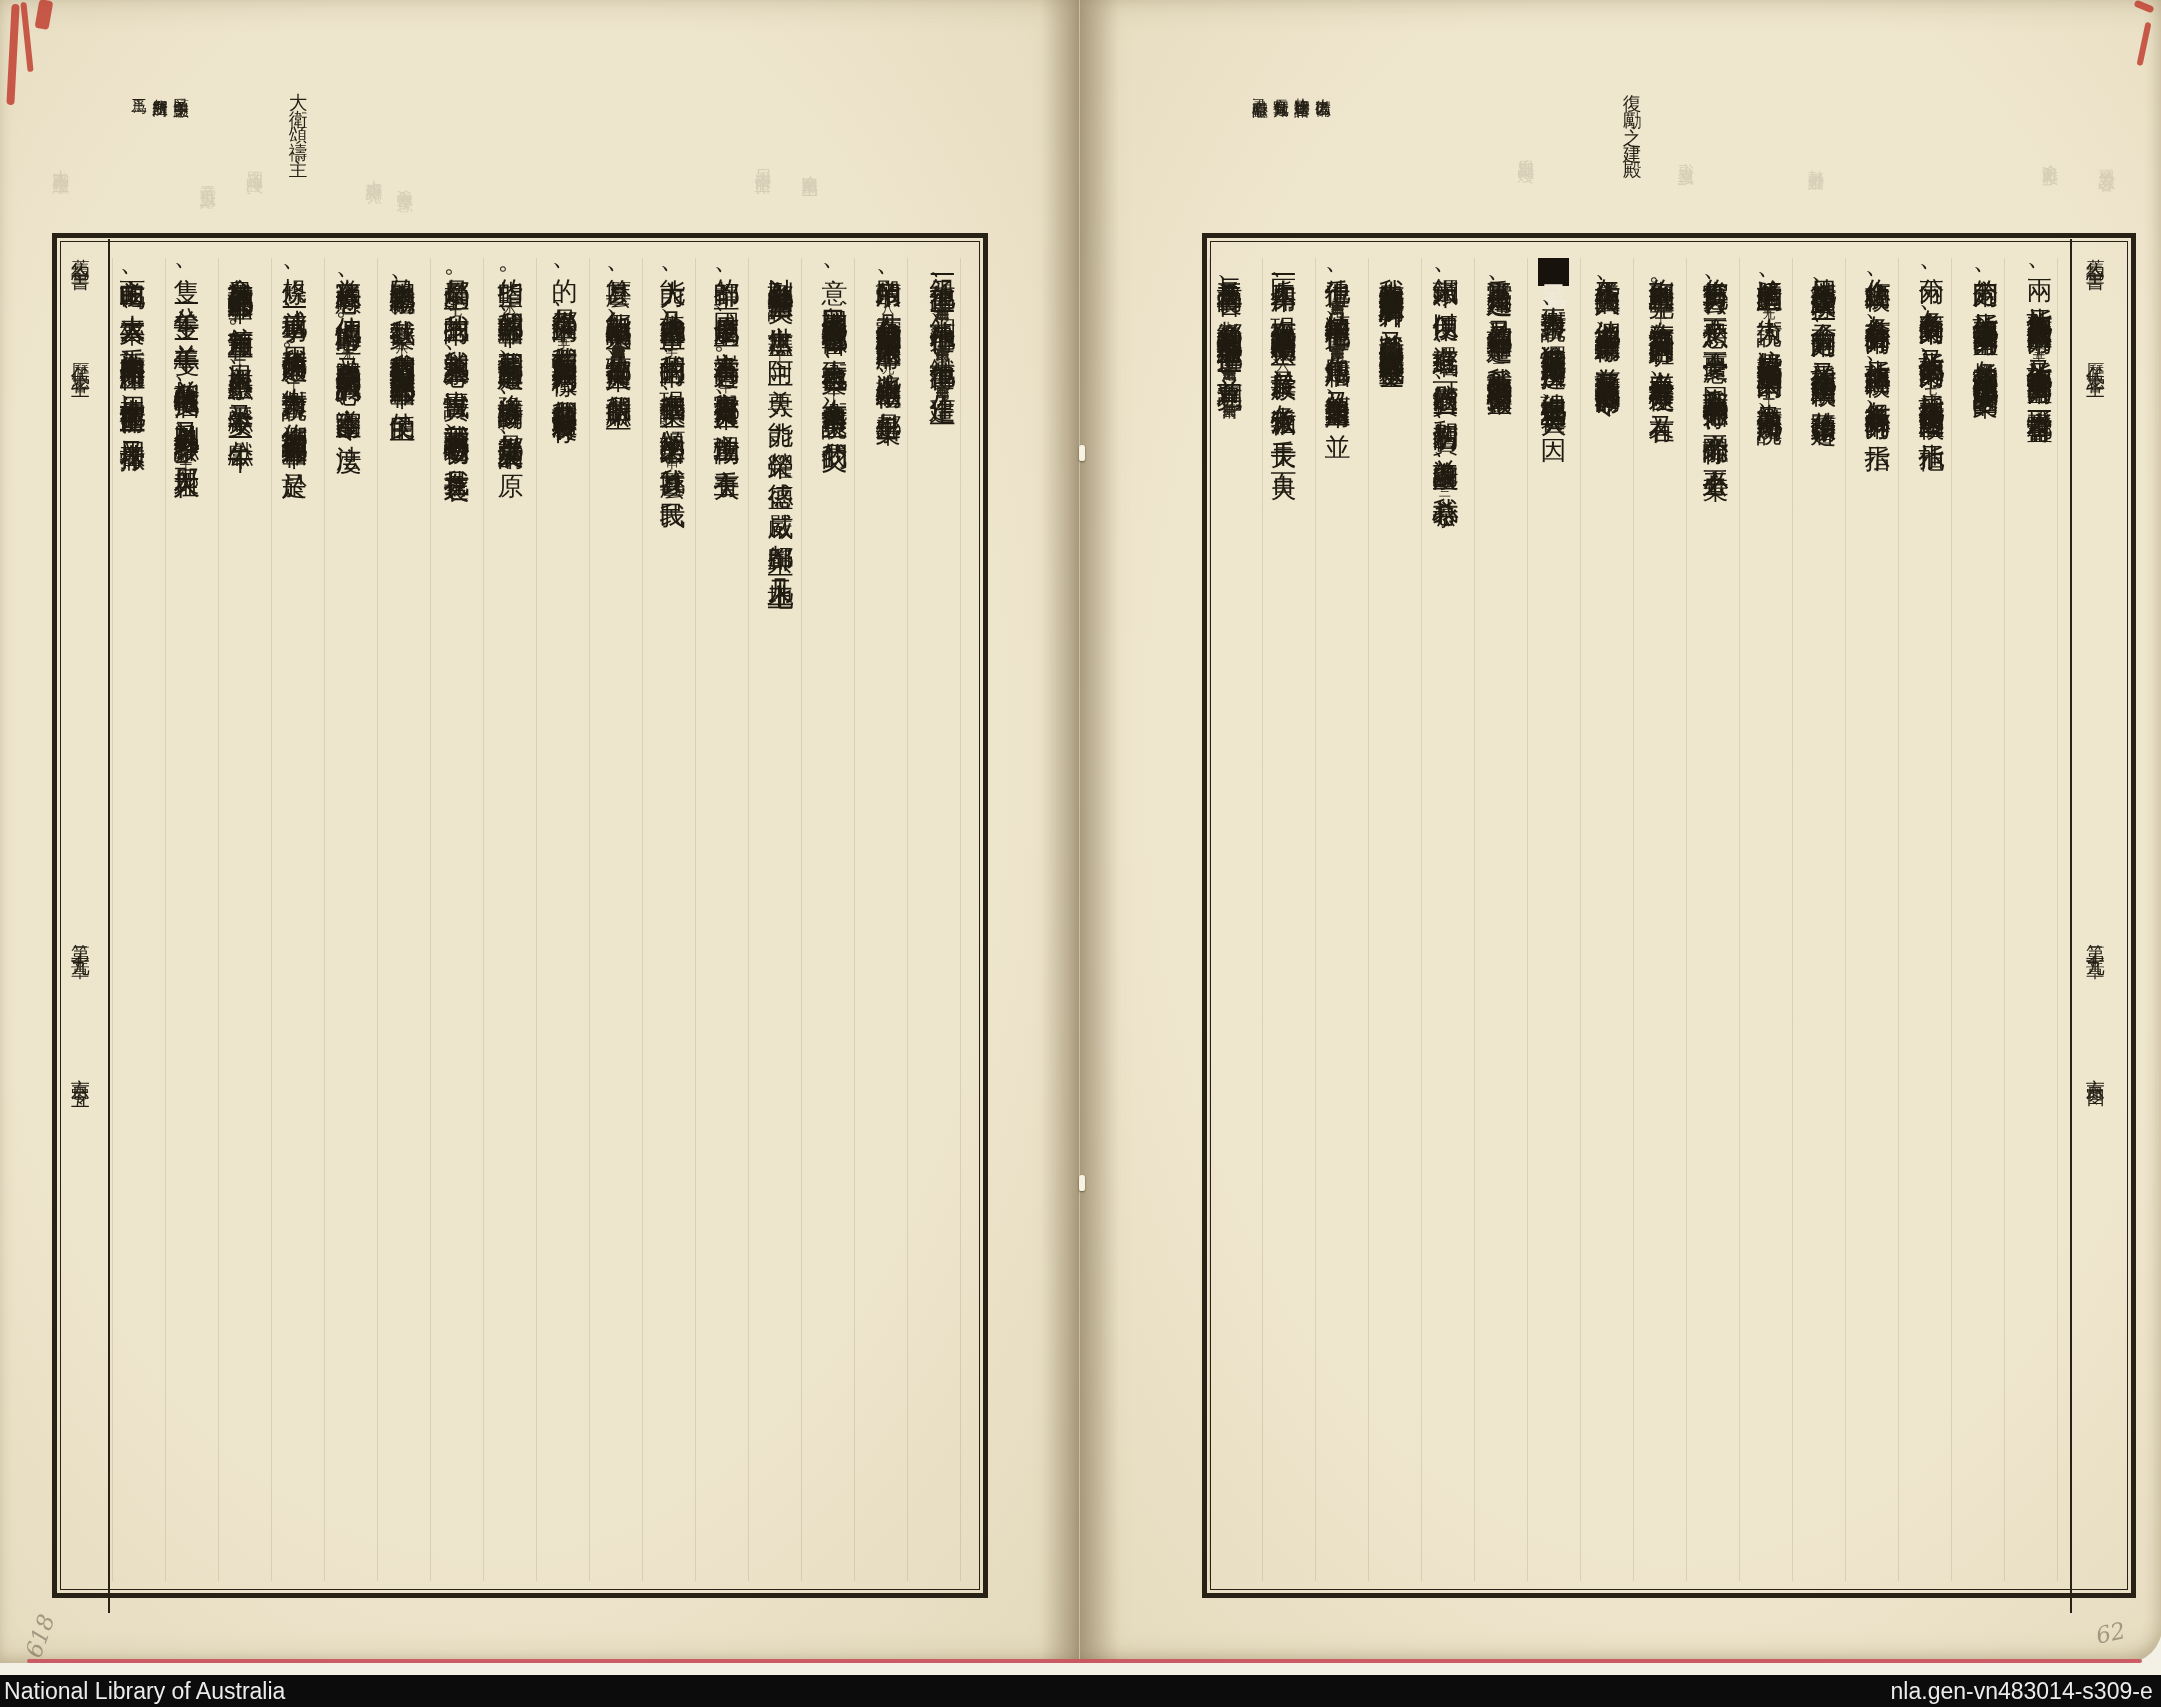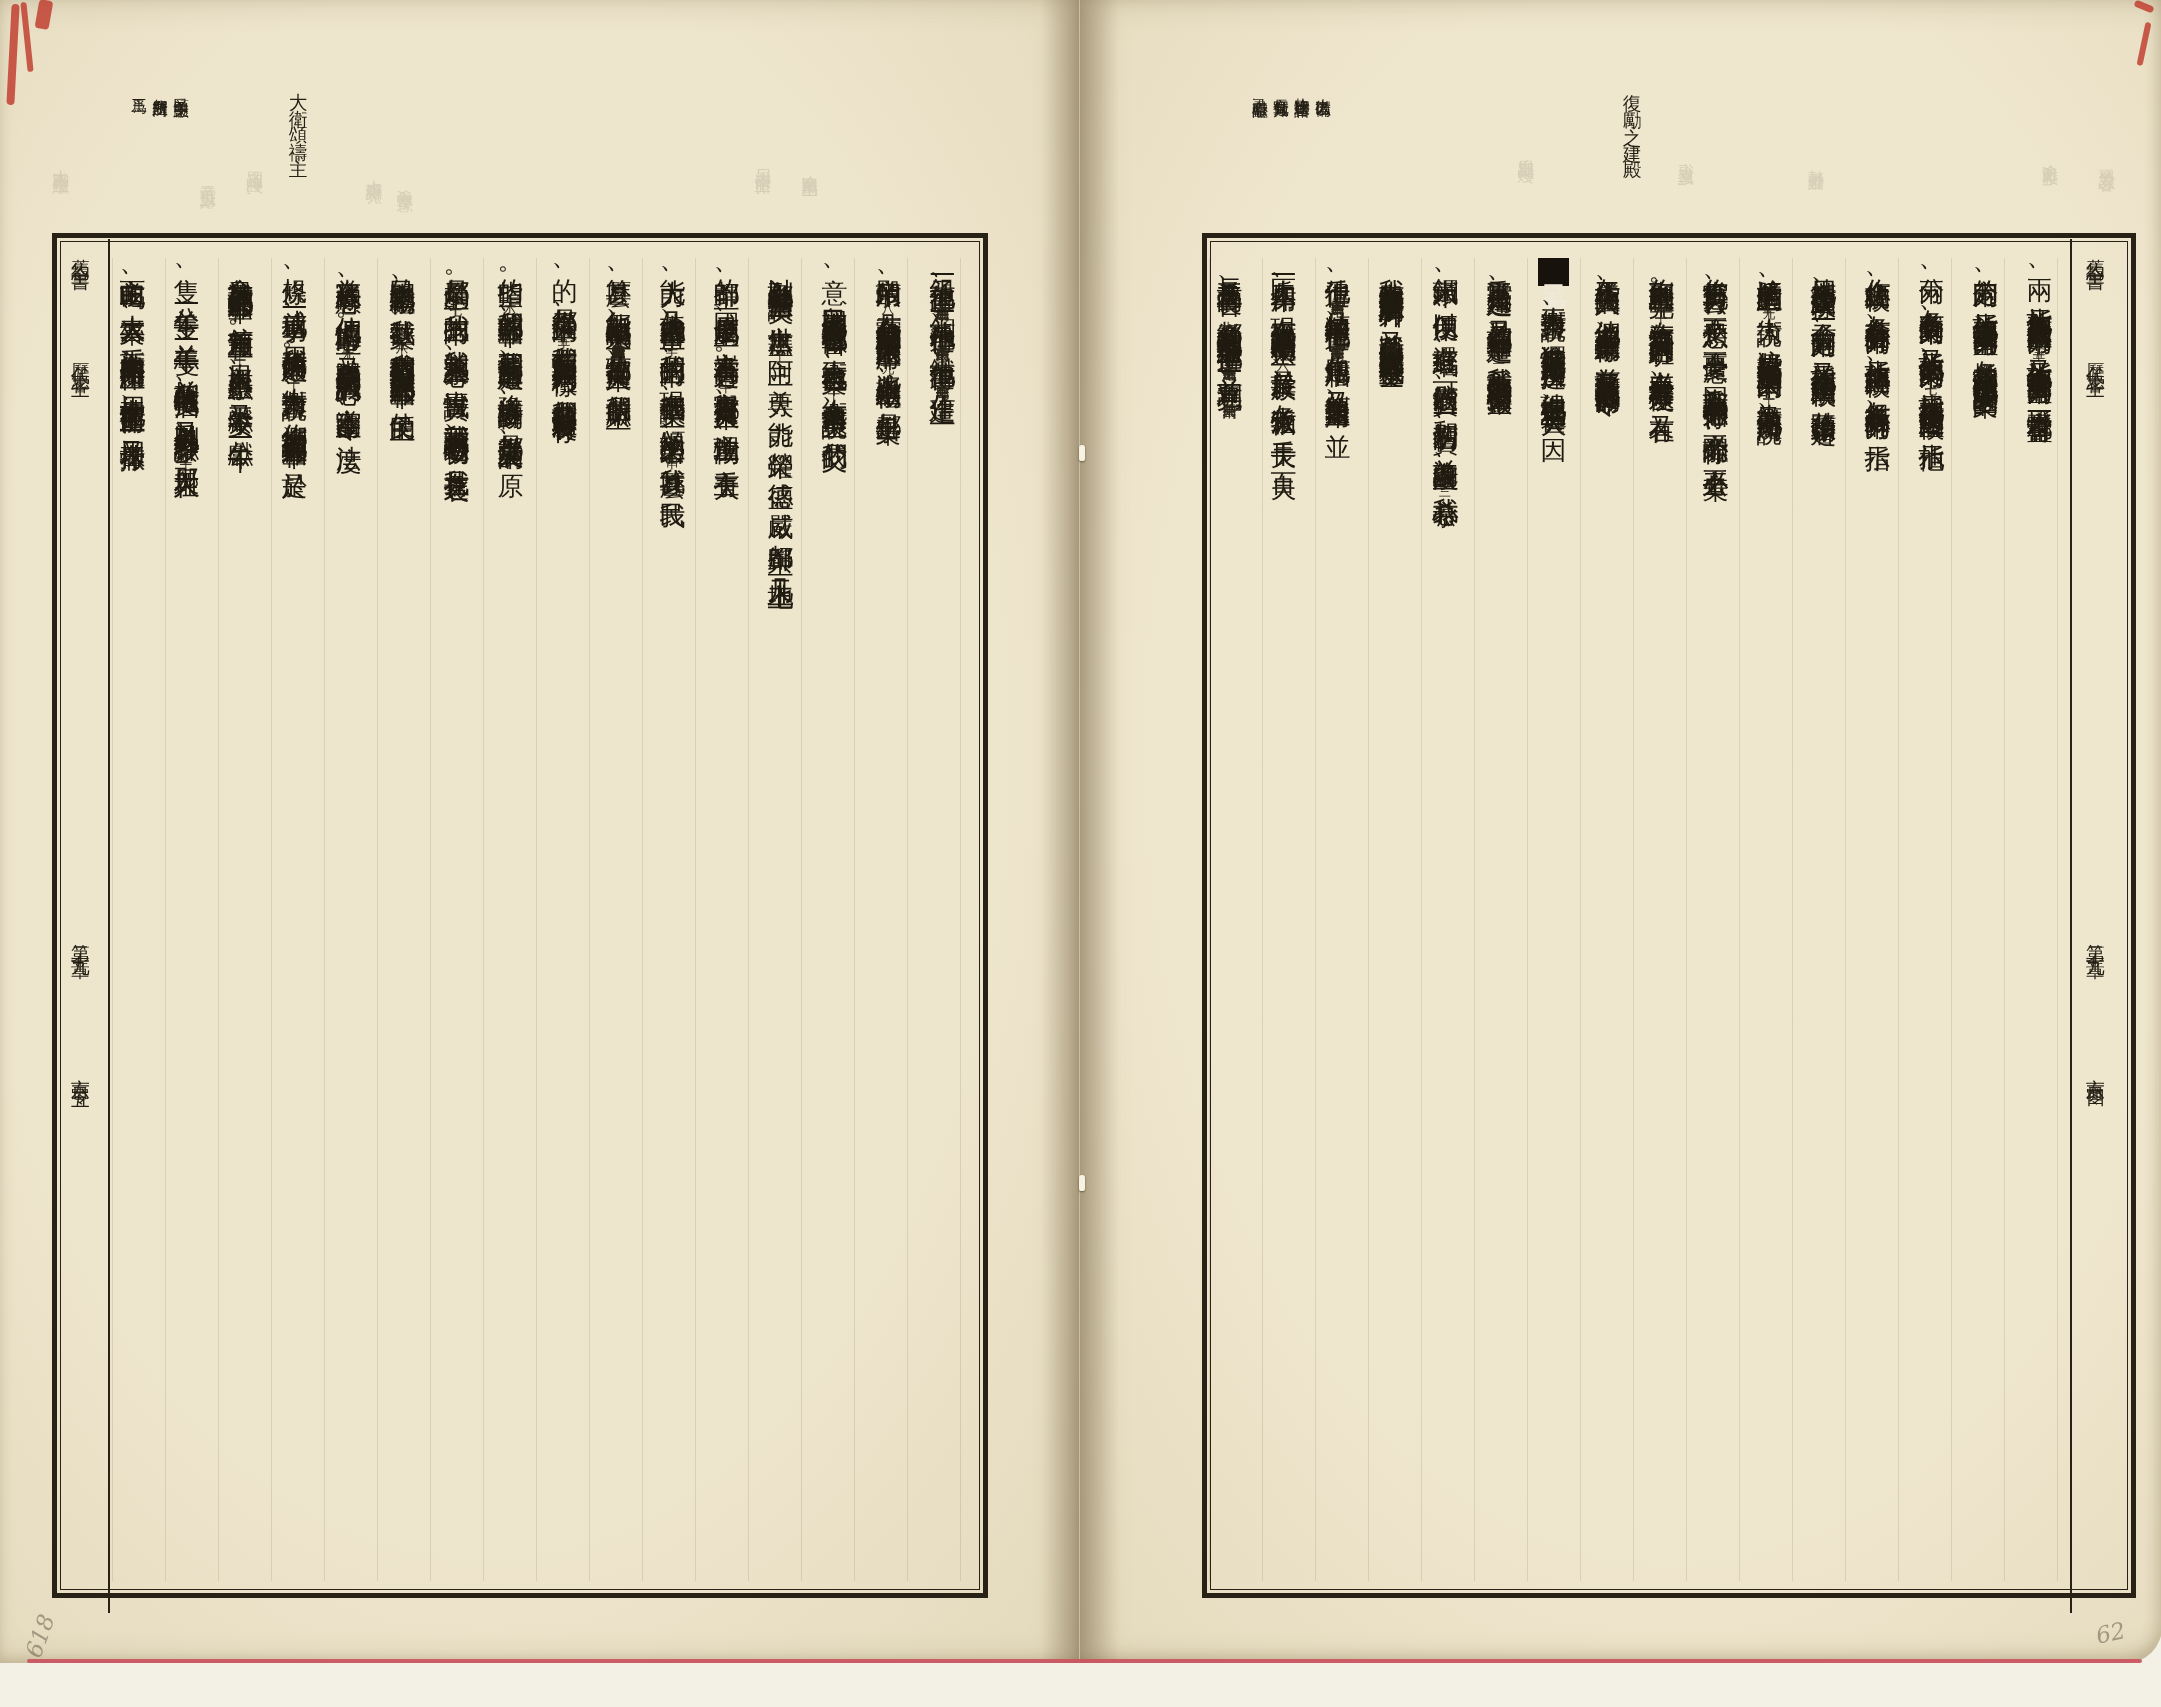--- a/index.html
+++ b/index.html
@@ -134,20 +134,24 @@
   <div class="redline"></div>
   <div class="redmark" style="left:9.3px;top:4.1px;width:7.8px;height:101px;transform:rotate(3deg);"></div>
   <div class="redmark" style="left:24px;top:2.1px;width:6.2px;height:70px;transform:rotate(-6deg);"></div>
   <div class="redmark" style="left:37px;top:0px;width:13.5px;height:28.5px;transform:rotate(10deg);"></div>
   <div class="redmark" style="left:2134px;top:3.1px;width:20px;height:7.3px;transform:rotate(22deg);"></div>
   <div class="redmark" style="left:2141px;top:22px;width:6.2px;height:44px;transform:rotate(12deg);"></div>
 
   <div class="hw" style="left:17.6px;top:1623px;transform:rotate(-70deg);">618</div>
   <div class="hw" style="left:2096px;top:1620px;transform:rotate(-12deg);">62</div>
 
+  <div class="bar">
+    <span class="l">National Library of Australia</span>
+    <span class="r">nla.gen-vn483014-s309-e</span>
+  </div>
 
 <div class="bleed" style="left: 50px; top: 156px;">大衛囑主獻</div>
     <div class="bleed" style="left: 197px; top: 171px;">帝示之規模</div>
     <div class="bleed" style="left: 244px; top: 156px;">主賜以色列</div>
     <div class="bleed" style="left: 363px; top: 166px;">上帝顯現於</div>
     <div class="bleed" style="left: 394px; top: 176px;">所求智慧</div>
     <div class="bleed" style="left: 752px; top: 156px;">民樂輸主前</div>
     <div class="bleed" style="left: 799px; top: 161px;">立所羅門王</div>
     <div class="bleed" style="left: 1515px; top: 145px;">主恩賜民數</div>
     <div class="bleed" style="left: 1675px; top: 150px;">復立之殿</div>

